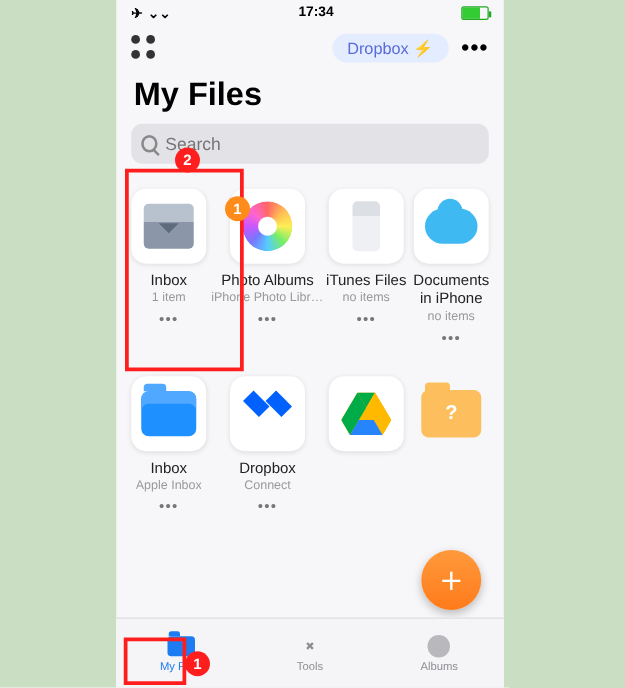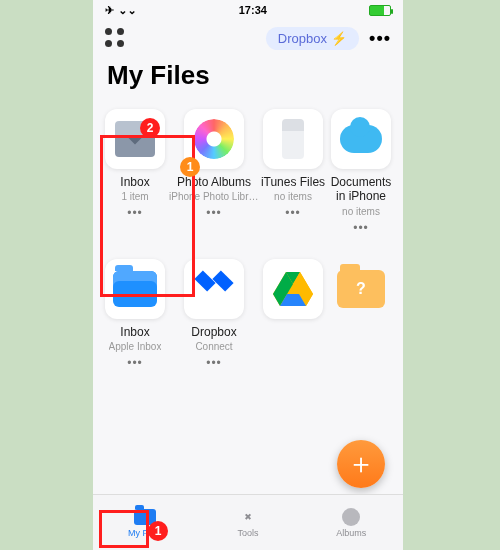--- a/index.html
+++ b/index.html
@@ -94,20 +94,24 @@
       <div class="upgrade">
         <span>Dropbox</span>
         <span class="bolt">⚡</span>
       </div>
       <div class="dots">•••</div>
     </div>
   </div>
 
   <div class="title">My Files</div>
 
+  <div class="searchbar">
+    <div class="mag"></div>
+    <input placeholder="Search" style="">
+  </div>
 
   <div class="grid">
     <div class="tile">
       <div class="iconbox">
           <div class="ic-inbox"></div>
         </div>
       <div class="name">Inbox</div>
       <div class="sub">1 item</div>
       <div class="more">•••</div>
     </div>

